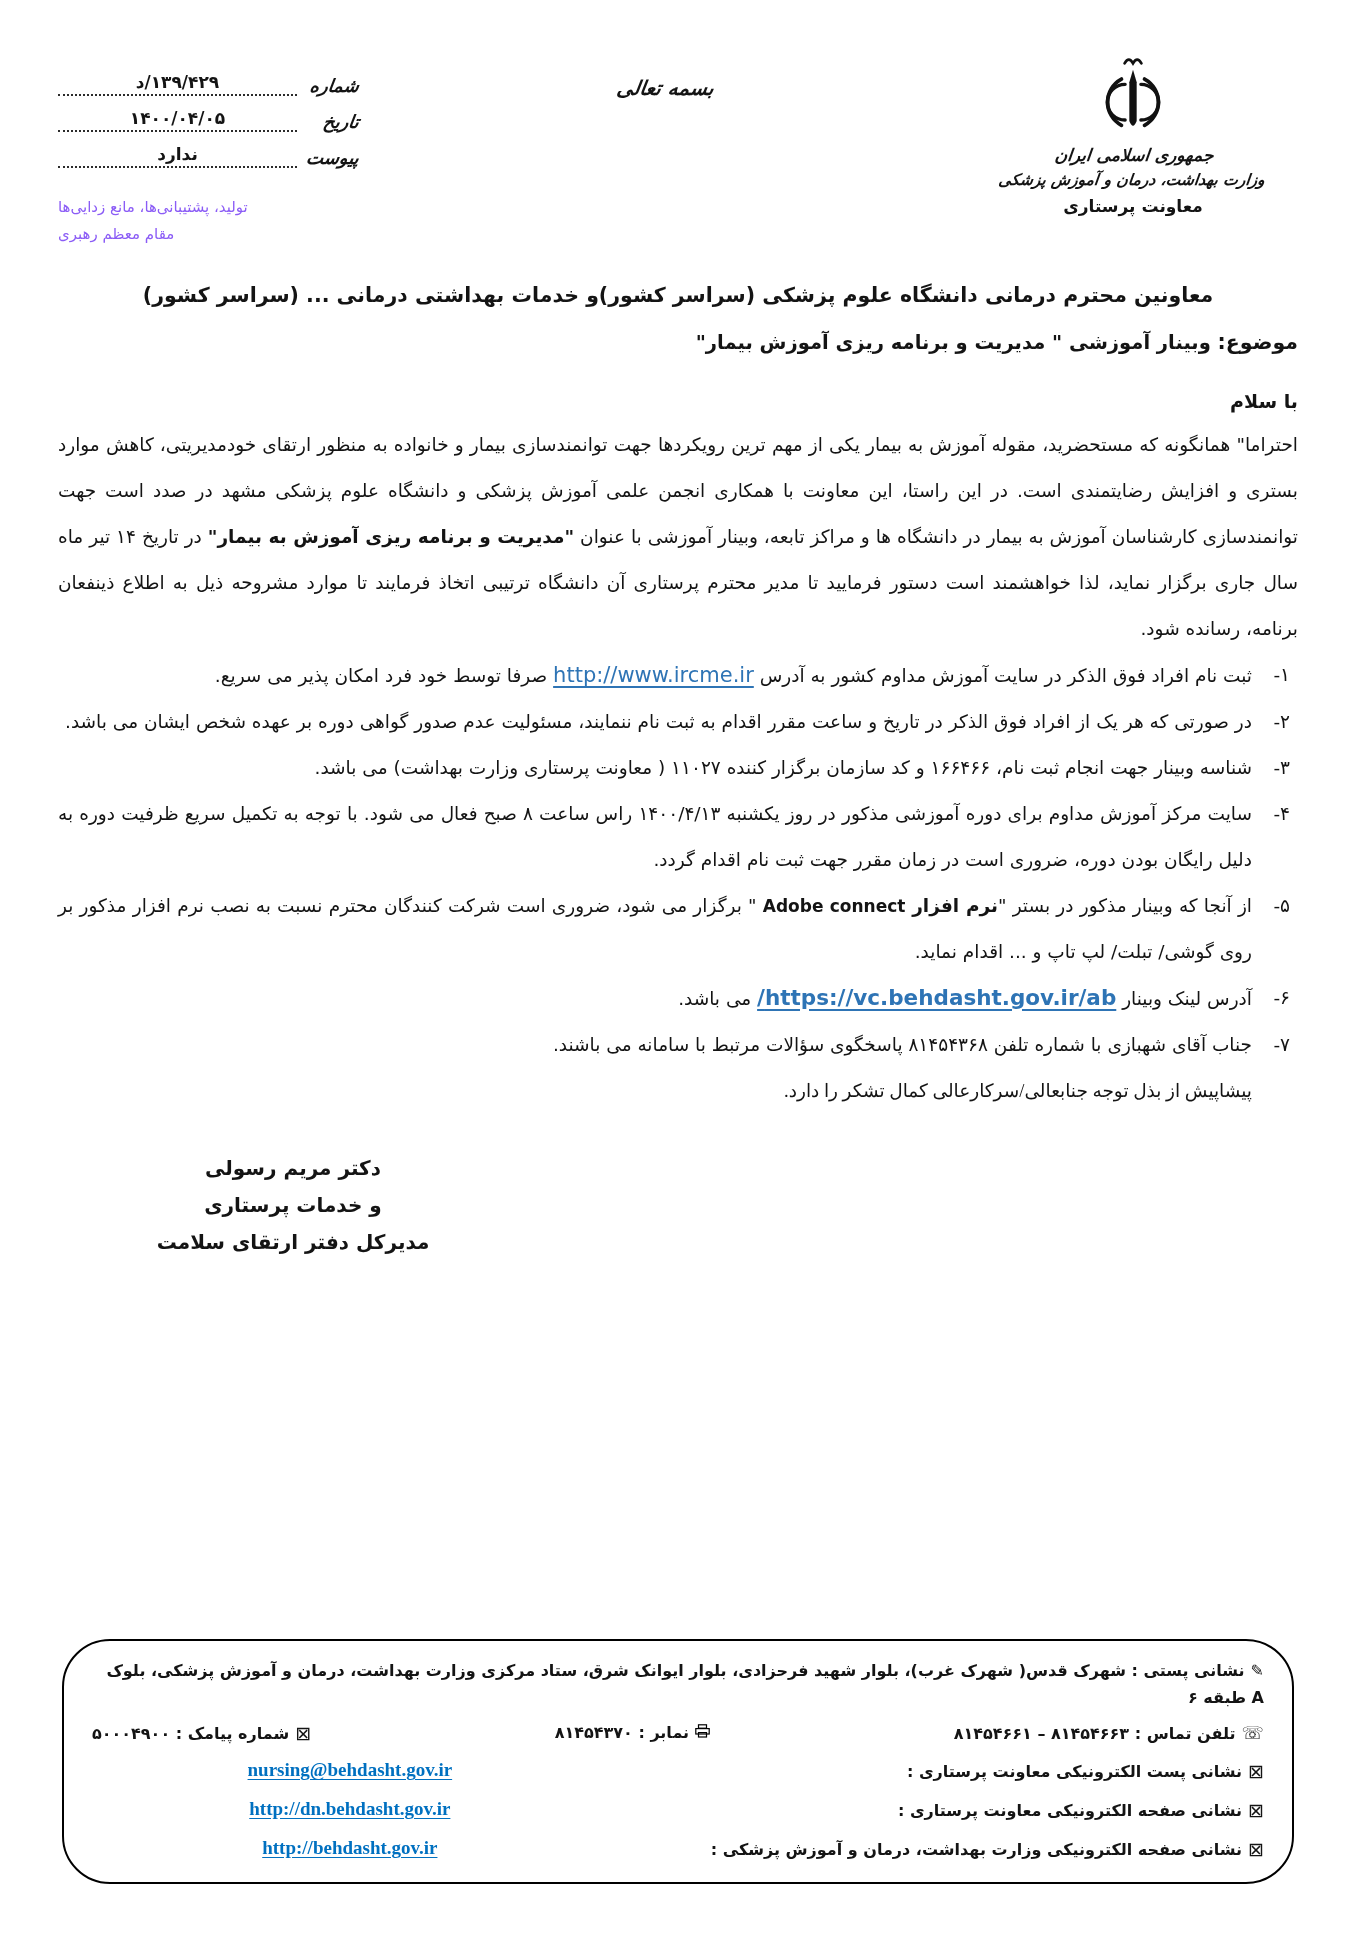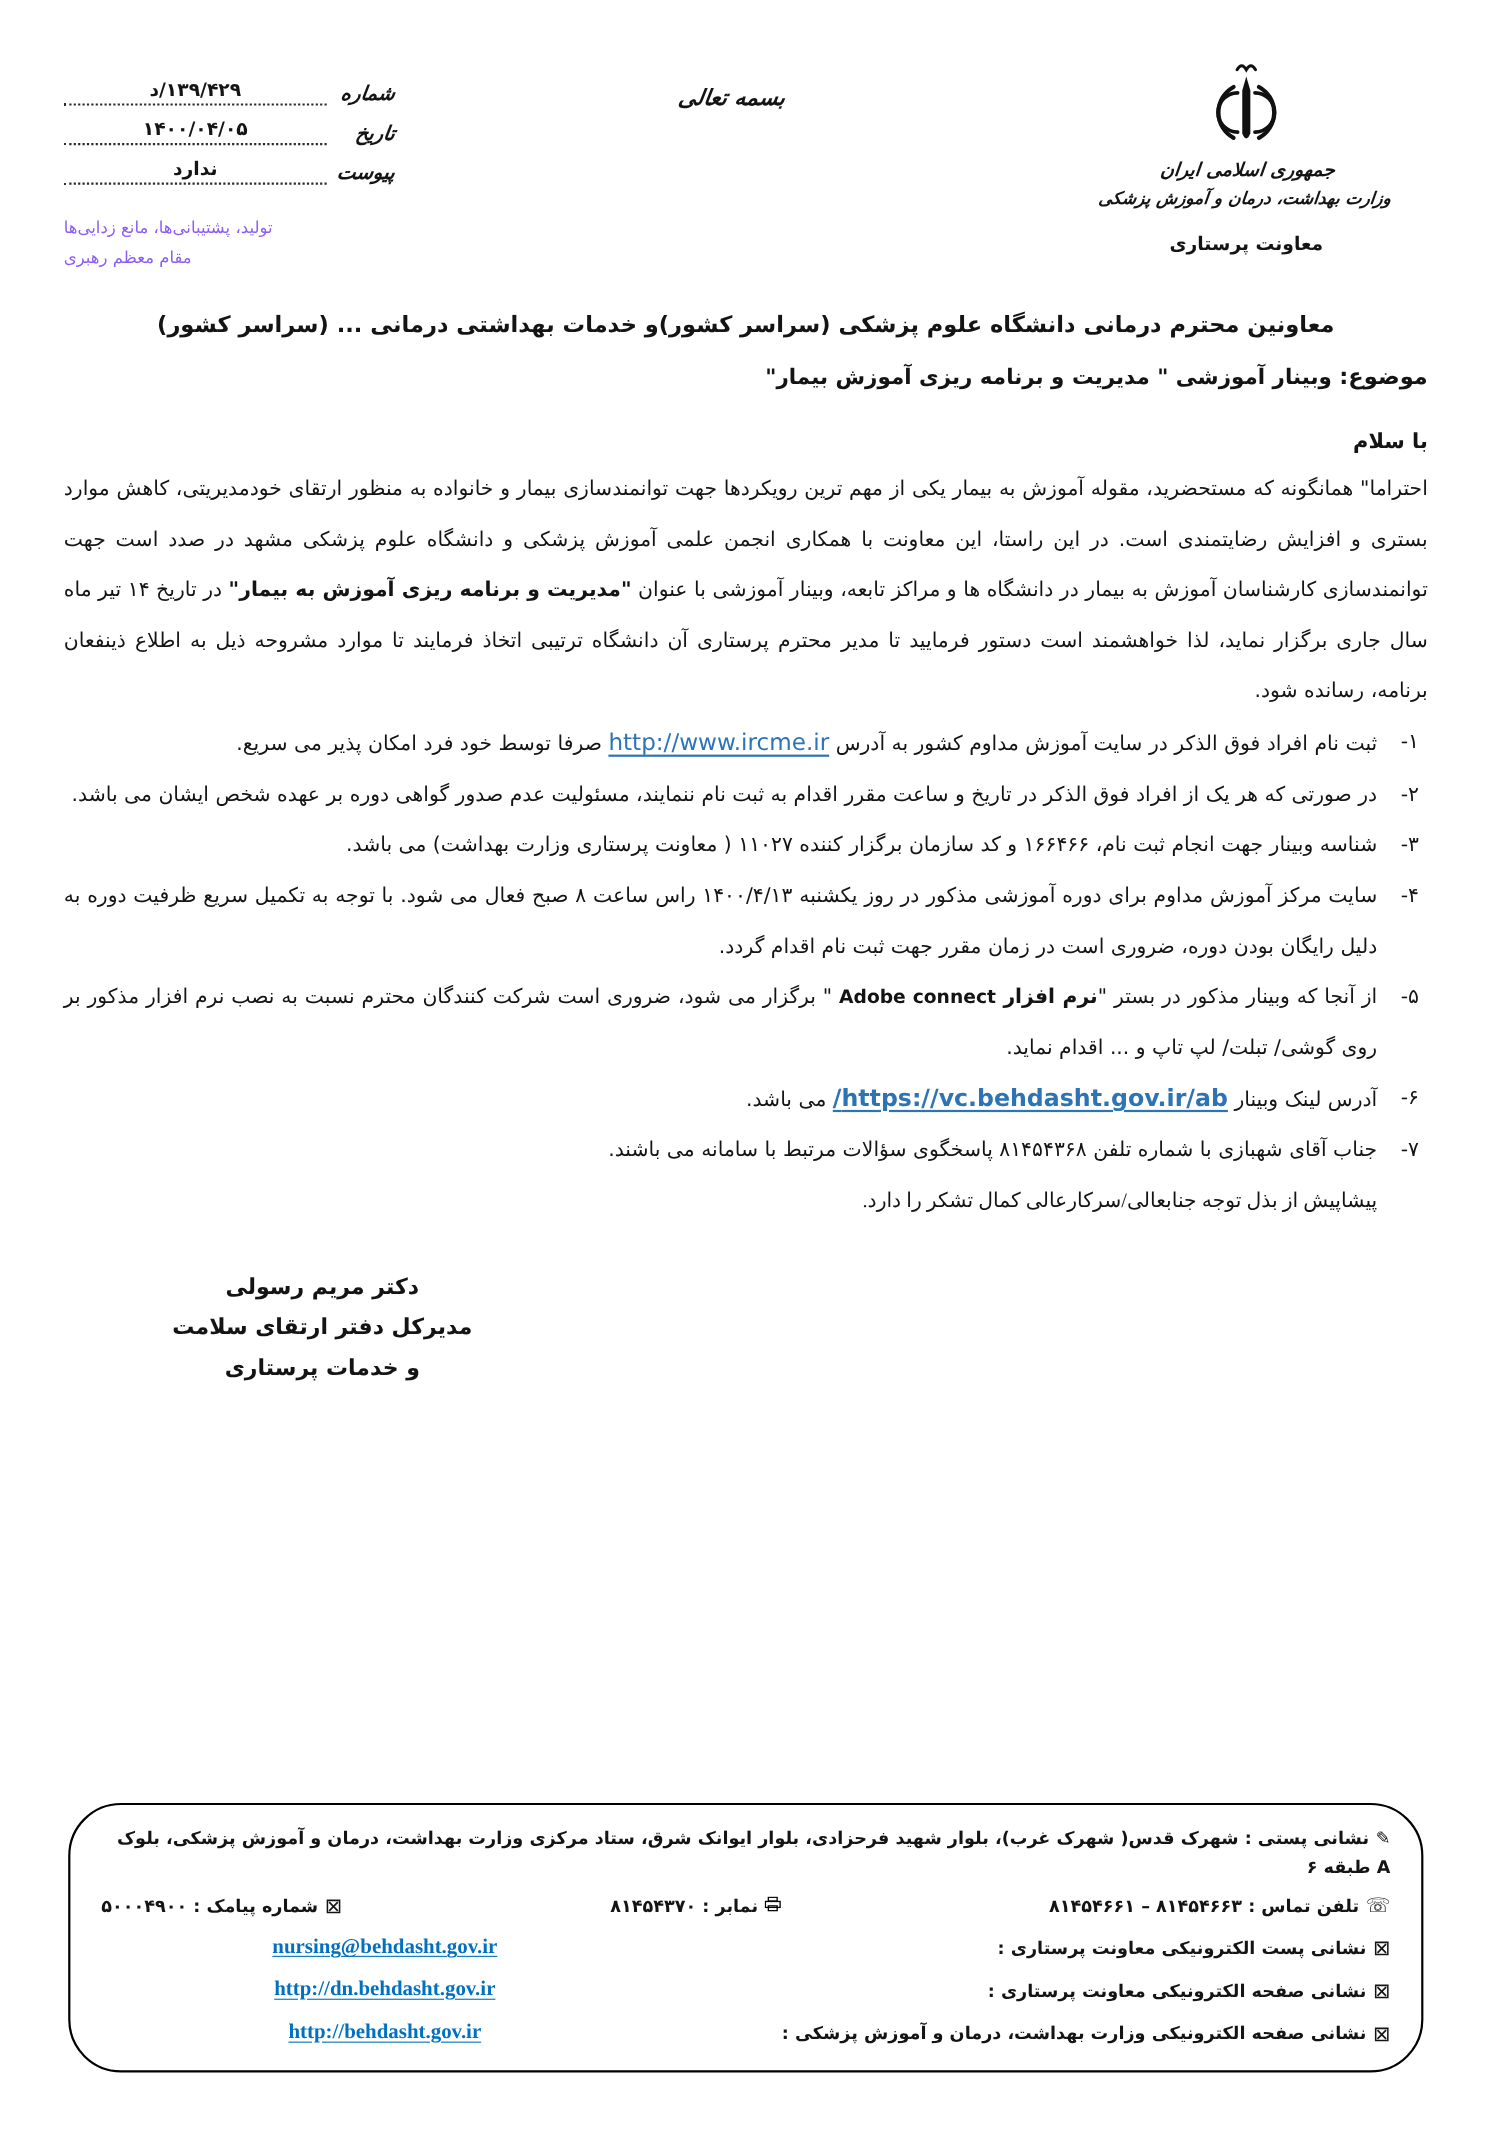--- a/index.html
+++ b/index.html
@@ -10,21 +10,21 @@
     color:#141414; direction:rtl; position:relative;
   }
   .page { padding:48px 58px 30px 58px; height:100%; position:relative; }
 
   
   .letterhead { display:flex; align-items:flex-start; }
   .emblem-block { width:330px; text-align:center; padding-top:8px; }
   .emblem-svg { display:block; margin:0 auto 2px auto; }
   .org-callig { font-style:italic; font-weight:600; font-size:17px; line-height:1.55; transform:skewX(-6deg); }
   .org-callig .l2 { font-size:15.5px; }
-  .dept { font-weight:bold; font-size:17px; margin-top:20px; }
+  .dept { font-weight:bold; font-size:17px; margin-top:4px; }
 
   .bismillah-wrap { flex:1; text-align:center; padding-top:28px; }
   .bismillah { font-style:italic; font-weight:600; font-size:20px; transform:skewX(-8deg); display:inline-block; }
 
   .fields-block { width:305px; padding-top:24px; }
   .field-row { display:flex; align-items:flex-end; margin-bottom:12px; }
   .field-label { width:66px; font-style:italic; font-weight:600; font-size:18px; transform:skewX(-8deg); text-align:right; padding-right:4px; }
   .field-line { flex:1; border-bottom:2.2px dotted #2b2b2b; text-align:center; font-weight:bold; font-size:17px; padding-bottom:2px; }
   .slogan-block { margin-top:26px; font-size:15px; text-align:left; line-height:1.8; color:#8b5cf6; }
 
@@ -147,22 +147,22 @@
 
     <div class="item">
       <span class="num">۷-</span><span>جناب آقای شهبازی با شماره تلفن ۸۱۴۵۴۳۶۸ پاسخگوی سؤالات مرتبط با سامانه می باشند.</span>
     </div>
   </div>
 
   <div class="closing">پیشاپیش از بذل توجه جنابعالی/سرکارعالی کمال تشکر را دارد.</div>
 
   <div class="signature">
     <div>دکتر مریم رسولی</div>
+    <div>و خدمات پرستاری</div>
     <div>مدیرکل دفتر ارتقای سلامت</div>
-    <div>و خدمات پرستاری</div>
   </div>
 
   <div class="footer-box">
 
     <div class="f-row1">
       <span class="ficon">✎</span><span>نشانی پستی : شهرک قدس( شهرک غرب)، بلوار شهید فرحزادی، بلوار ایوانک شرق، ستاد مرکزی وزارت بهداشت، درمان و آموزش پزشکی، بلوک A طبقه ۶</span>
     </div>
 
     <div class="f-row2">
       <span>

